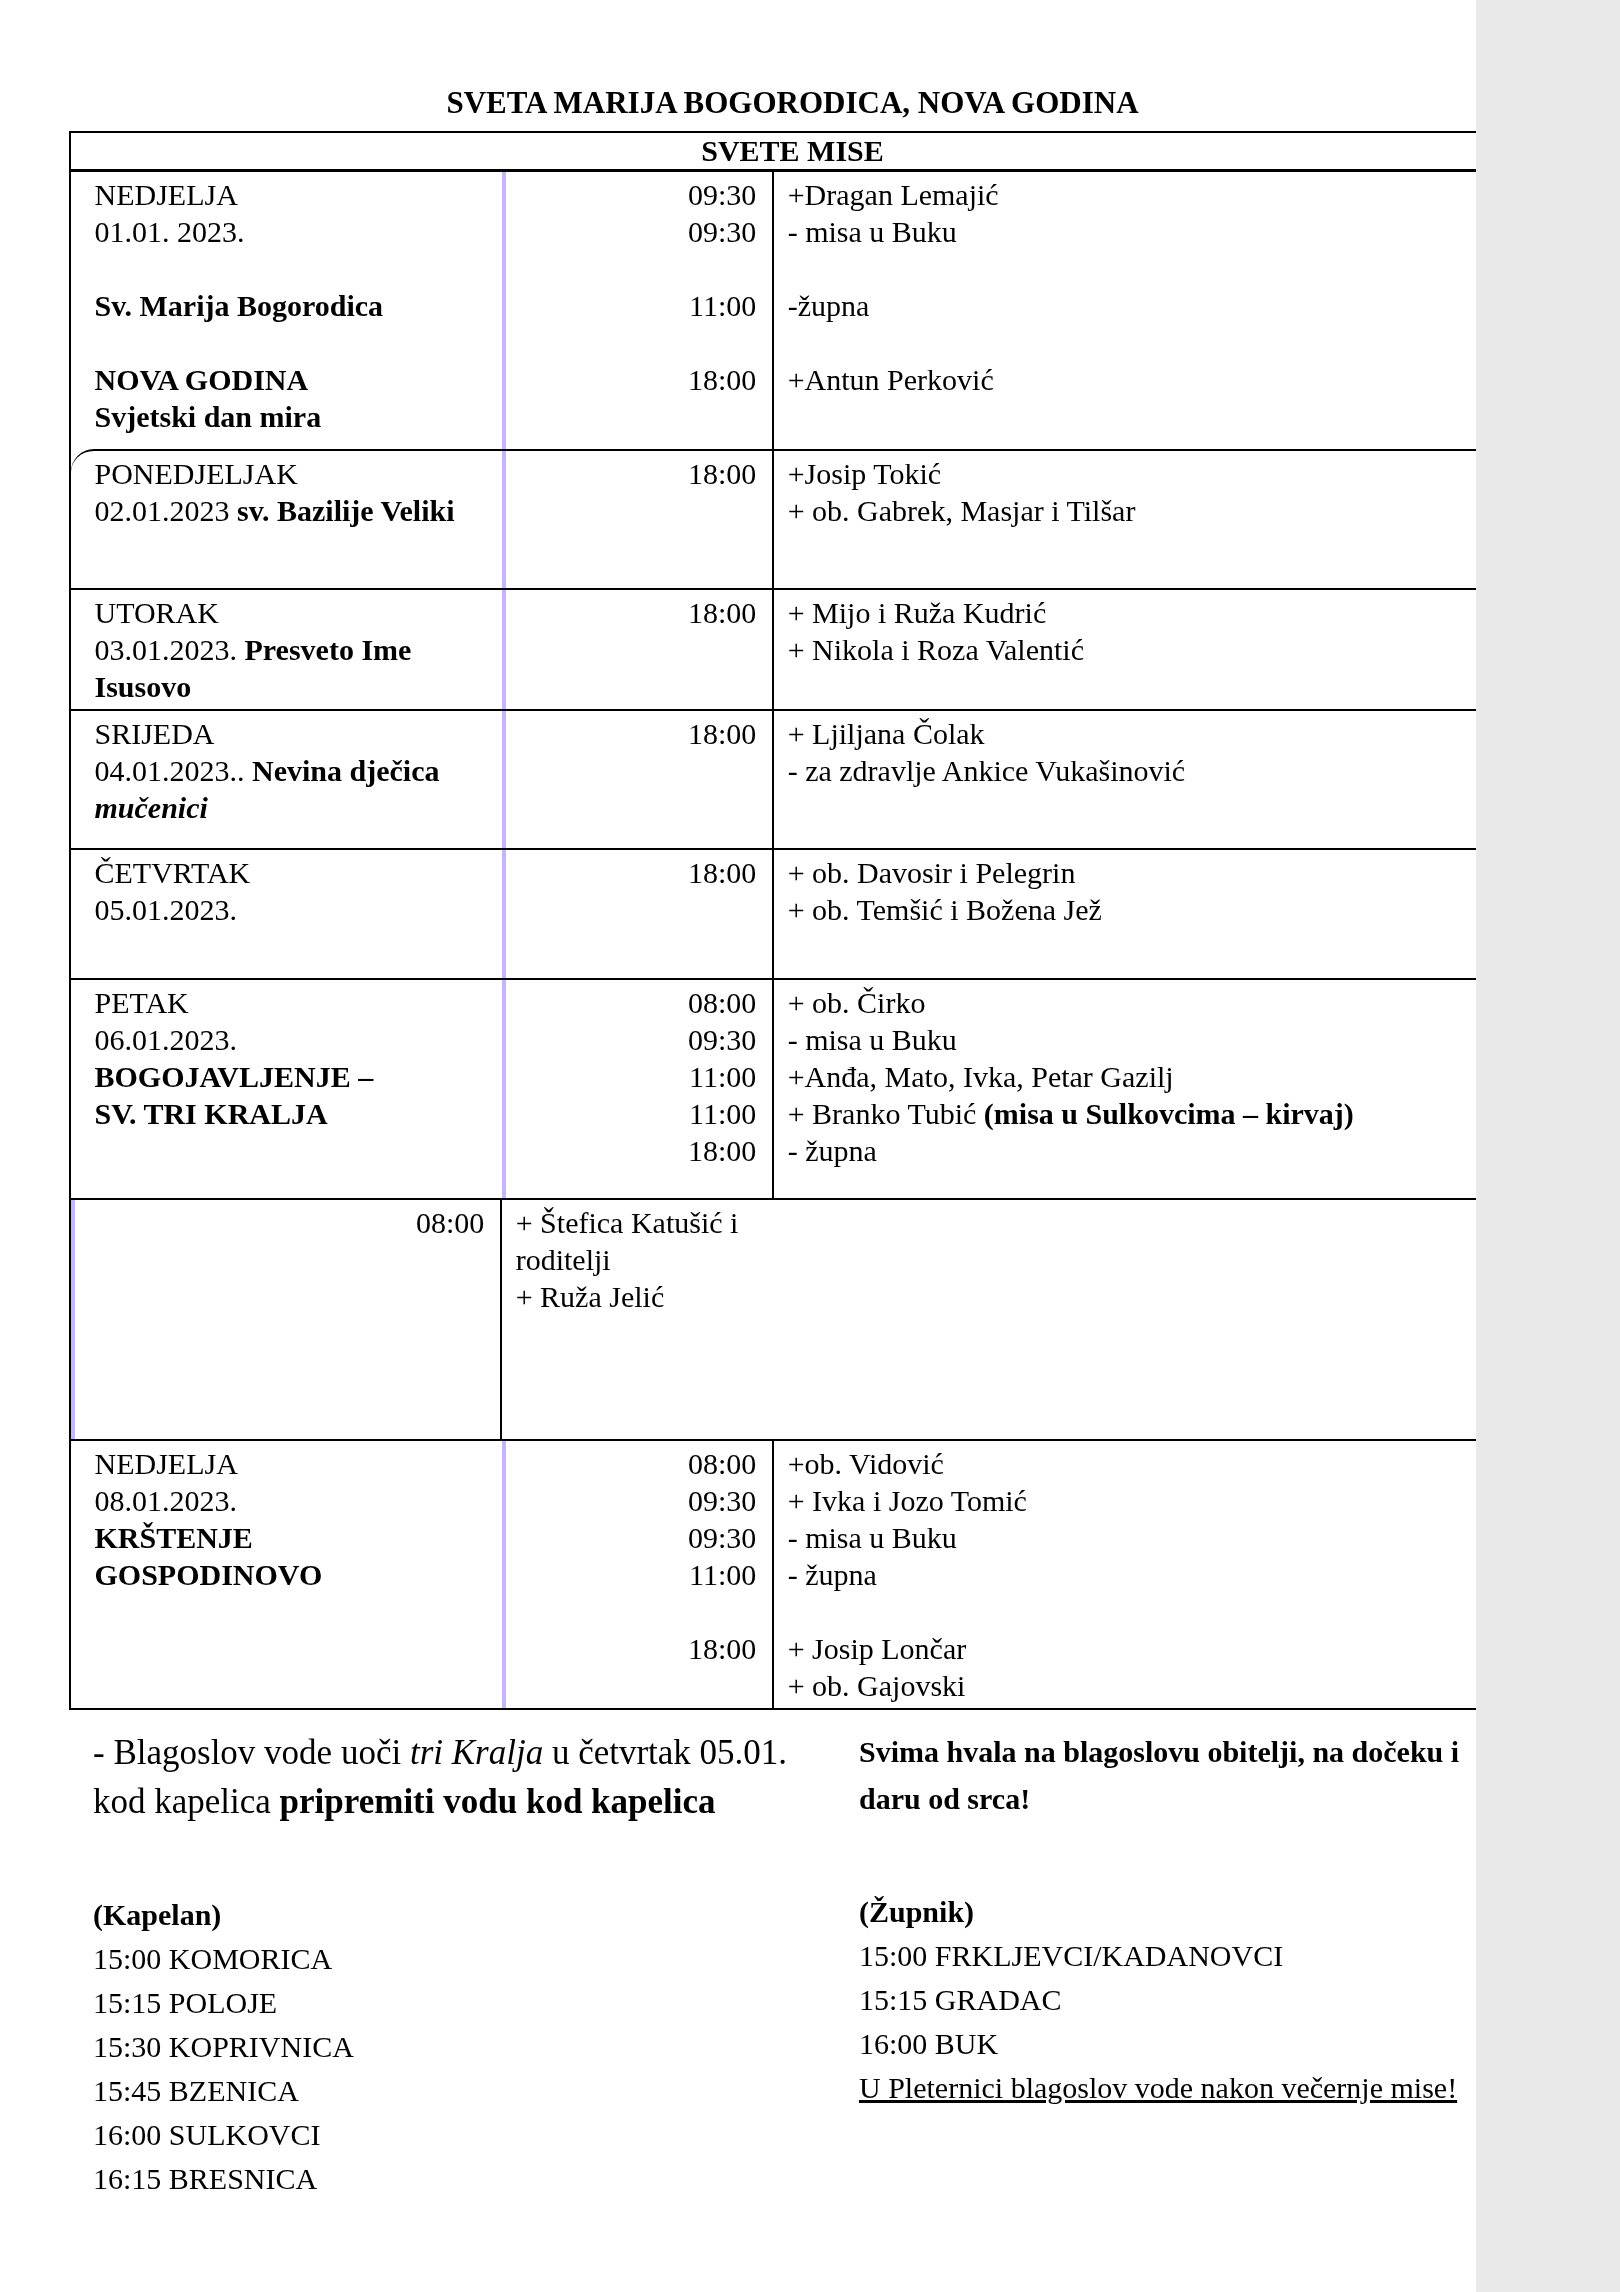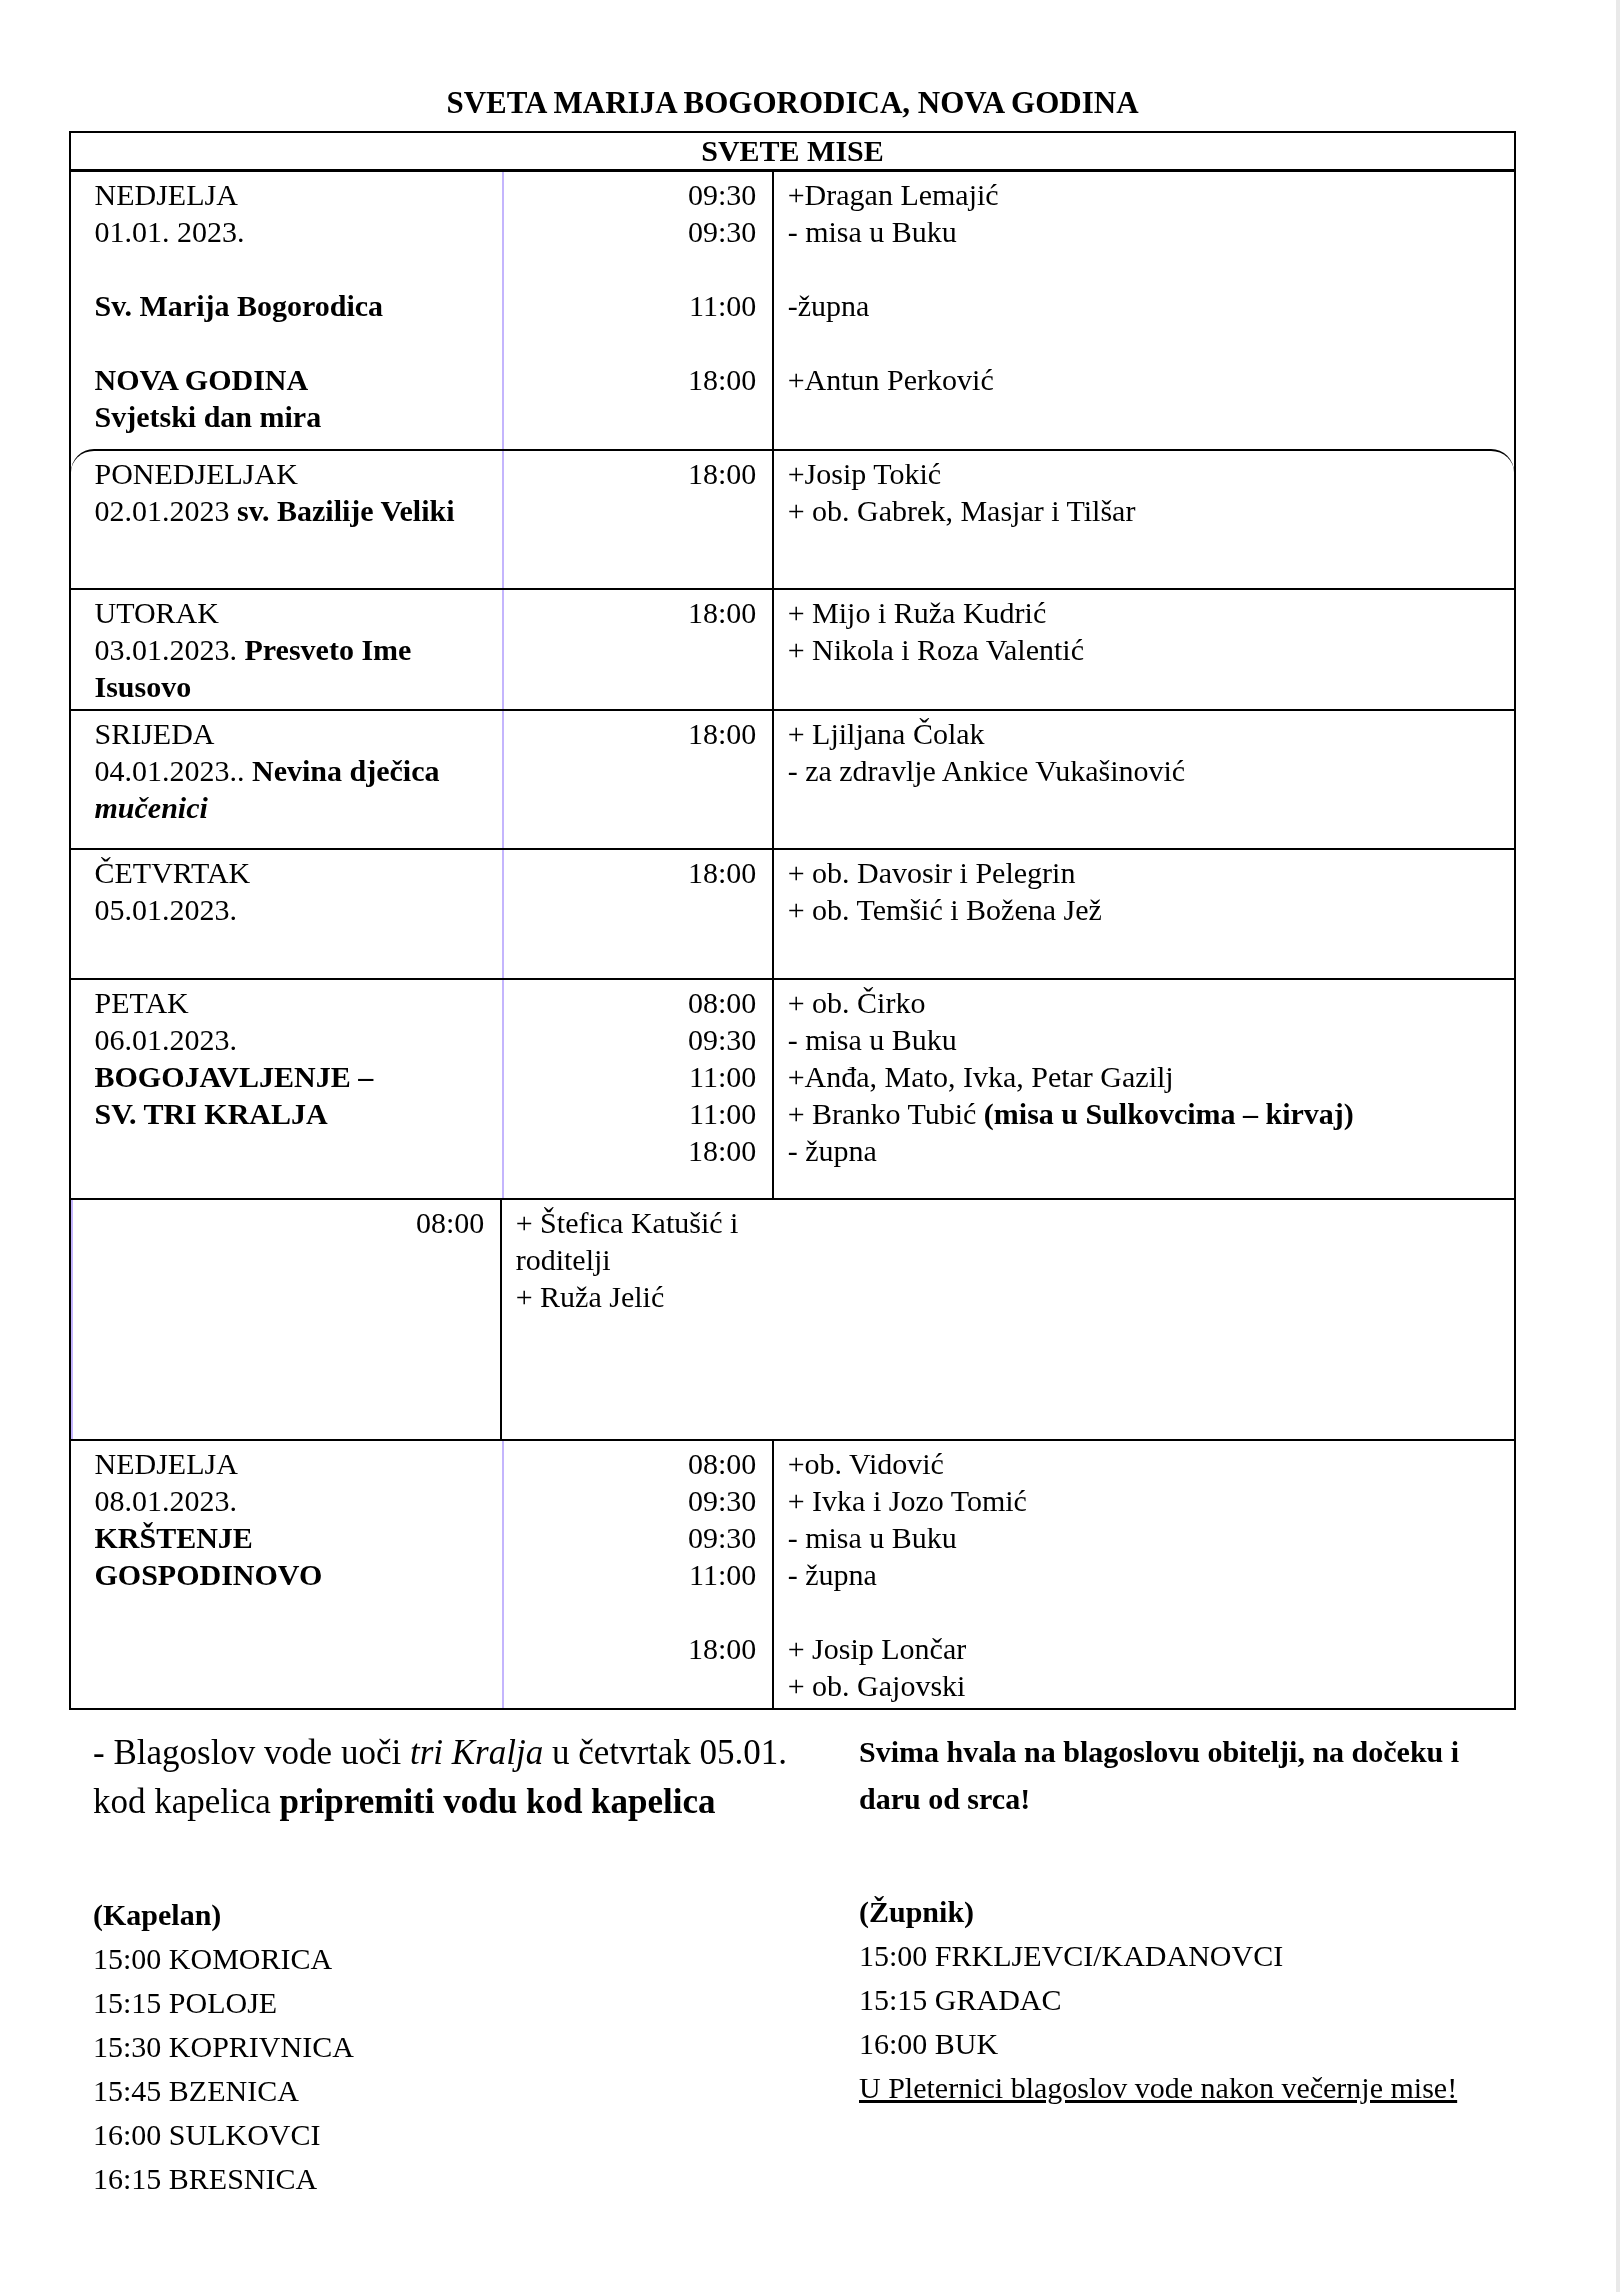--- a/index.html
+++ b/index.html
@@ -1,18 +1,18 @@
 <!DOCTYPE html>
 <html><head>
 <meta charset="utf-8">
 <style>
   html,body{margin:0;padding:0;background:#e9e9e9;}
   .page{
     position:relative;
-    width:1616px;height:2293px;
+    width:1476px;height:2293px;
     background:#ffffff;
     font-family:"Liberation Serif","DejaVu Serif",serif;
     color:#000;
     overflow:hidden;
   }
   .doc-title{
     position:absolute;top:84px;left:69px;width:1447px;
     text-align:center;font-weight:bold;font-size:31px;line-height:37px;
   }
   .mass-table{
@@ -31,21 +31,21 @@
     box-sizing:border-box;
   }
   .trow + .trow{border-top:2px solid #000;}
   .cell{
     font-size:30px;line-height:37px;
     padding:3.9px 9.8px 3.9px 23.5px;
     box-sizing:border-box;
   }
   .cell.time{
     text-align:right;
-    border-left:2px solid #c4b5fd;border-right:2px solid #000;
+    border-left:4px solid #c4b5fd;border-right:2px solid #000;
     padding-right:15.7px;padding-left:5.9px;
   }
   .cell.intent{padding-left:13.7px;}
   .line{min-height:37px;white-space:pre-wrap;}
   .bold{font-weight:bold;}
   .italic{font-style:italic;}
   
   .trow:nth-of-type(1){min-height:277px;}
   .trow:nth-of-type(2){min-height:139px;border-radius:23px;}
   .trow:nth-of-type(3){min-height:111px;}

